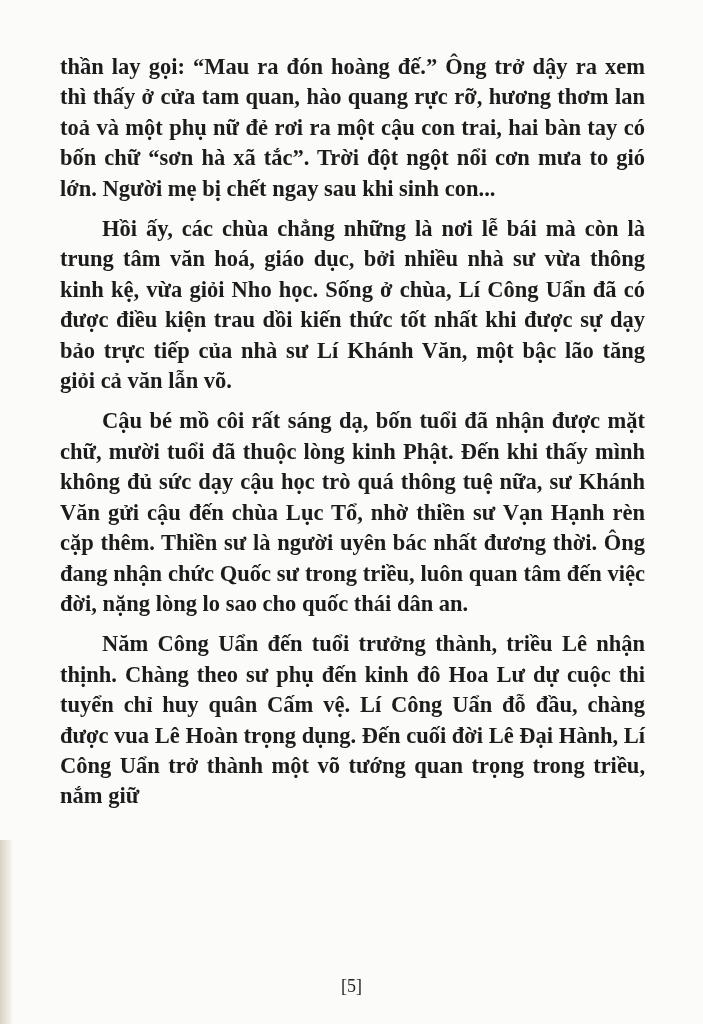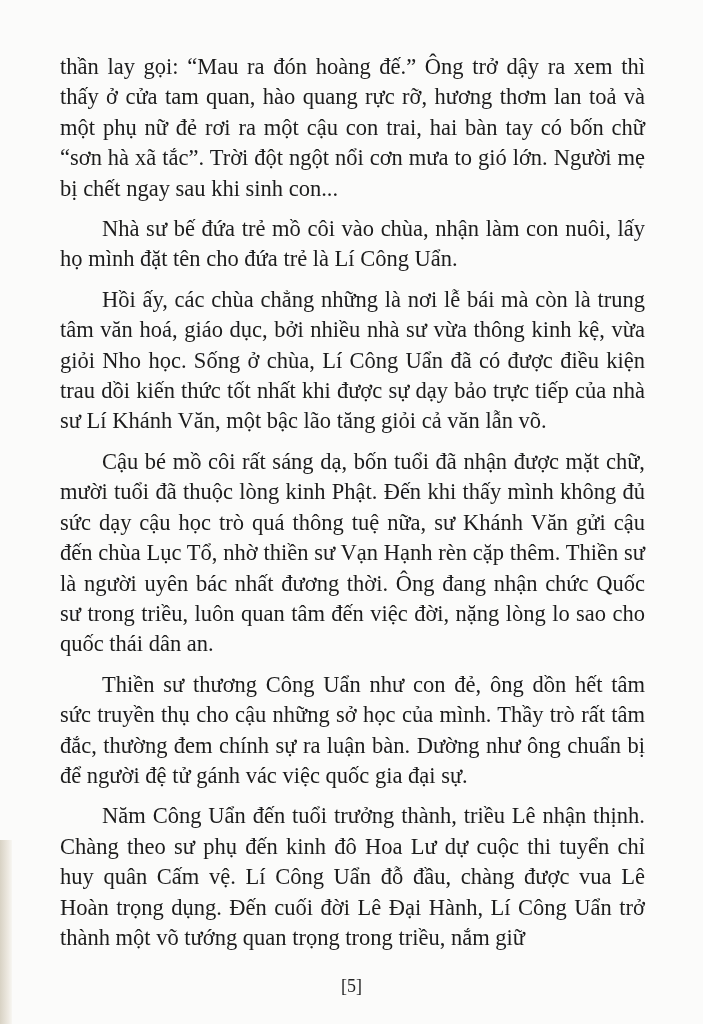--- a/index.html
+++ b/index.html
@@ -13,20 +13,21 @@
   .left-strip {
     position: absolute; left: 0; top: 840px; width: 12px; height: 184px;
     background: linear-gradient(to right, #d8d2c4, #eeeae2 70%, #f7f6f2);
   }
   .page {
     position: absolute; left: 60px; top: 52px; width: 585px;
     font-family: "Liberation Serif", "DejaVu Serif", serif;
     font-size: 22.5px;
     line-height: 30.4px;
     text-align: justify;
+    font-weight: bold;
   }
   .page p {
     margin: 0 0 10px 0;
     text-indent: 0;
   }
   .page p.indent { text-indent: 42px; }
   .page p.first { text-indent: 0; }
   .page-number {
     position: absolute; left: 0; width: 703px; top: 976px;
     text-align: center;
@@ -35,20 +36,18 @@
     color: #222;
   }
 </style>
 </head>
 <body>
 
 <div class="left-strip"></div>
 
 <div class="page">
   <p class="first">thần lay gọi: “Mau ra đón hoàng đế.” Ông trở dậy ra xem thì thấy ở cửa tam quan, hào quang rực rỡ, hương thơm lan toả và một phụ nữ đẻ rơi ra một cậu con trai, hai bàn tay có bốn chữ “sơn hà xã tắc”. Trời đột ngột nổi cơn mưa to gió lớn. Người mẹ bị chết ngay sau khi sinh con...</p>
-  <p class="indent">Nhà sư bế đứa trẻ mồ côi vào chùa, nhận làm con nuôi, lấy họ mình đặt tên cho đứa trẻ là Lí Công Uẩn.</p>
   <p class="indent">Hồi ấy, các chùa chẳng những là nơi lễ bái mà còn là trung tâm văn hoá, giáo dục, bởi nhiều nhà sư vừa thông kinh kệ, vừa giỏi Nho học. Sống ở chùa, Lí Công Uẩn đã có được điều kiện trau dồi kiến thức tốt nhất khi được sự dạy bảo trực tiếp của nhà sư Lí Khánh Văn, một bậc lão tăng giỏi cả văn lẫn võ.</p>
   <p class="indent">Cậu bé mồ côi rất sáng dạ, bốn tuổi đã nhận được mặt chữ, mười tuổi đã thuộc lòng kinh Phật. Đến khi thấy mình không đủ sức dạy cậu học trò quá thông tuệ nữa, sư Khánh Văn gửi cậu đến chùa Lục Tổ, nhờ thiền sư Vạn Hạnh rèn cặp thêm. Thiền sư là người uyên bác nhất đương thời. Ông đang nhận chức Quốc sư trong triều, luôn quan tâm đến việc đời, nặng lòng lo sao cho quốc thái dân an.</p>
-  <p class="indent">Thiền sư thương Công Uẩn như con đẻ, ông dồn hết tâm sức truyền thụ cho cậu những sở học của mình. Thầy trò rất tâm đắc, thường đem chính sự ra luận bàn. Dường như ông chuẩn bị để người đệ tử gánh vác việc quốc gia đại sự.</p>
   <p class="indent">Năm Công Uẩn đến tuổi trưởng thành, triều Lê nhận thịnh. Chàng theo sư phụ đến kinh đô Hoa Lư dự cuộc thi tuyển chỉ huy quân Cấm vệ. Lí Công Uẩn đỗ đầu, chàng được vua Lê Hoàn trọng dụng. Đến cuối đời Lê Đại Hành, Lí Công Uẩn trở thành một võ tướng quan trọng trong triều, nắm giữ</p>
 </div>
 
 <div class="page-number">[5]</div>
 
 </body></html>

